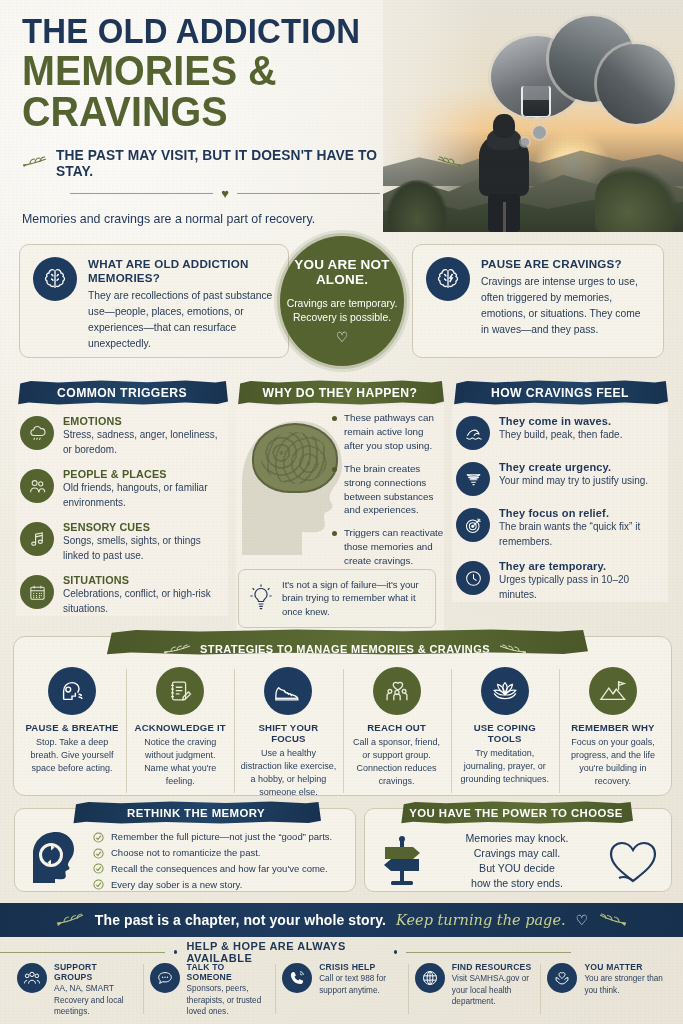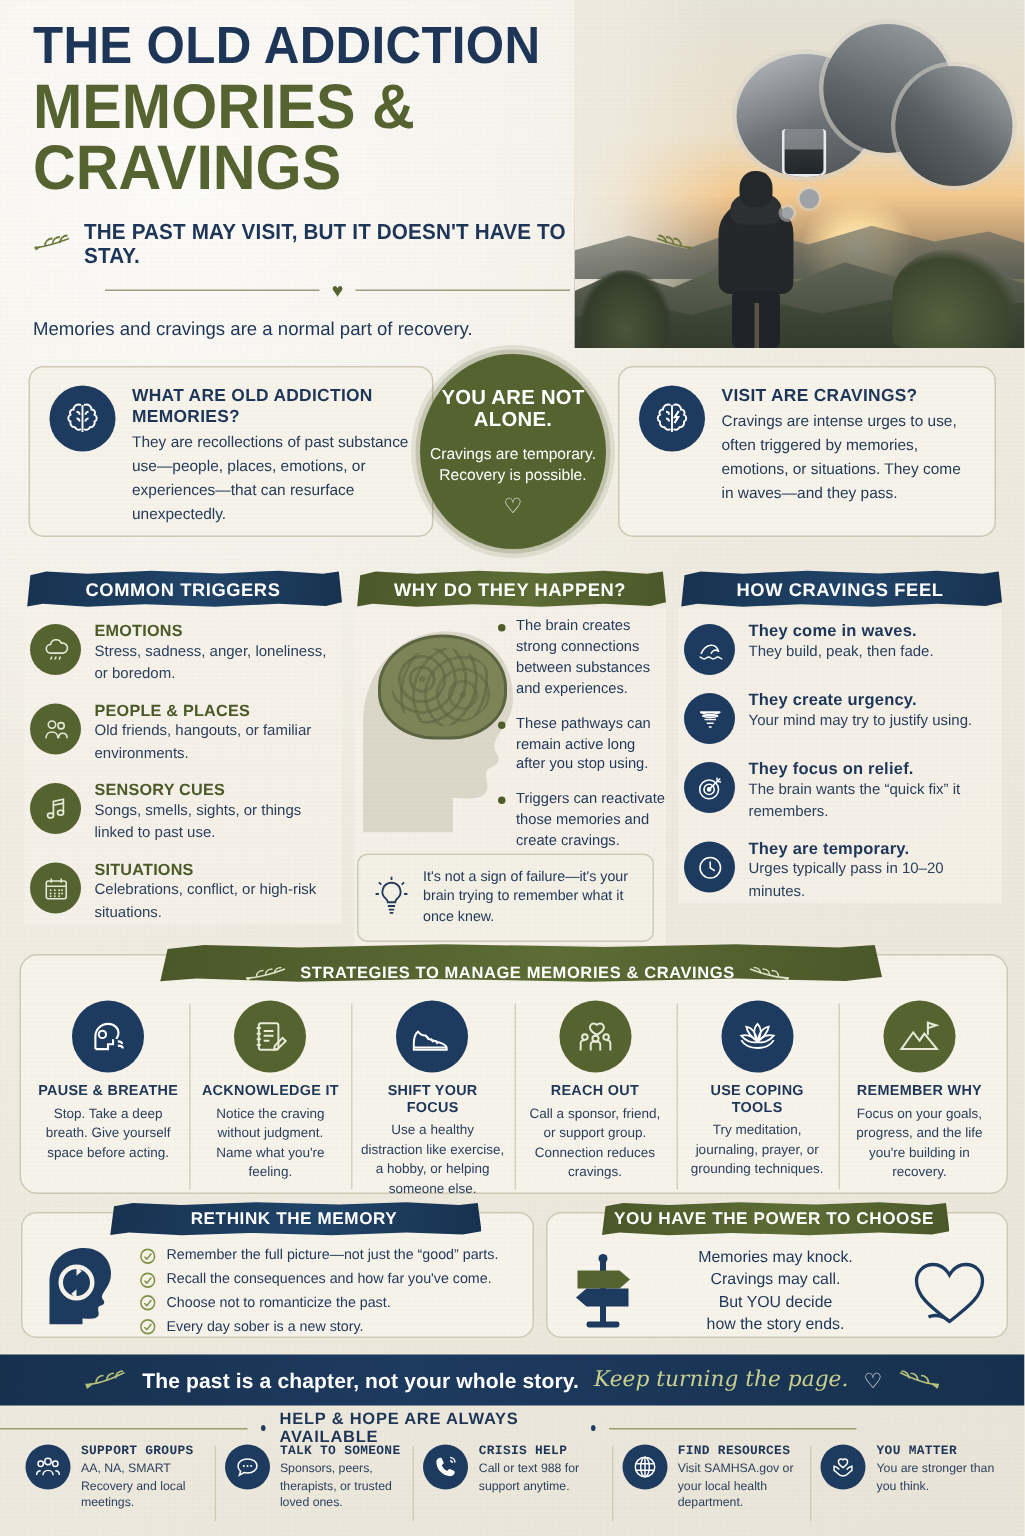--- a/index.html
+++ b/index.html
@@ -166,21 +166,21 @@
 
   
   .fhead{position:absolute;top:940px;left:0;width:571px;display:flex;align-items:center;justify-content:center;gap:9px;}
   .fhead i{display:block;height:1px;width:190px;background:#98a06f;}
   .fhead b{font-size:11px;letter-spacing:.5px;color:#1d3557;font-weight:700;}
   .fhead u.d{width:4px;height:4px;border-radius:50%;background:#1d3a5f;display:block;}
   .frow{position:absolute;top:962px;left:10px;width:663px;display:flex;}
   .fcell{flex:1;display:flex;gap:7px;padding:0 7px;position:relative;box-sizing:border-box;}
   .fcell + .fcell:before{content:"";position:absolute;left:0;top:2px;height:50px;width:1px;background:#d3cdba;}
   .fcell .ring{width:30px;height:30px;margin-top:1px;}
-  .fcell h5{margin:0 0 1px;font-size:8.6px;font-weight:700;letter-spacing:.2px;color:#1d3557;font-family:Liberation Mono, monospace;}
+  .fcell h5{margin:0 0 1px;font-size:8.6px;font-weight:700;letter-spacing:.2px;color:#1d3557;}
   .fcell p{margin:0;font-size:8.2px;line-height:1.42;color:#2a3f5c;}
 </style>
 </head>
 <body>
 
 <div class="page">
 
   <div class="hero">
     <div class="hero-photo">
       <div class="sun"></div>
@@ -274,21 +274,21 @@
       <div class="ring n" style="width:44px;height:44px;">
         <svg width="26" height="26" viewBox="0 0 26 26" fill="none" stroke="#fff" stroke-width="1.3">
           <path d="M13 4v18"></path>
           <path d="M12 4c-3-1-5 1-5 3 -2 0-3 2-2 3.5 -2 1-2 3.5 0 4.5 -.5 2 1 4 3 3.8 .6 1.6 2.6 2.2 4 1.2"></path>
           <path d="M14 4c3-1 5 1 5 3 2 0 3 2 2 3.5 2 1 2 3.5 0 4.5 .5 2-1 4-3 3.8-.6 1.6-2.6 2.2-4 1.2"></path>
           <path d="M9 8.5c1.2 0 2 .8 2 2M9 13c1.2 0 2 .8 2 2"></path>
           <path d="M17.5 8 l-2.6 4 h2.2 l-2.4 4" stroke-width="1.5"></path>
         </svg>
       </div>
       <div>
-        <h3>VISIT ARE CRAVINGS?</h3>
+        <h3>PAUSE ARE CRAVINGS?</h3>
         <p>Cravings are intense urges to use, often triggered by memories, emotions, or situations. They come in waves—and they pass.</p>
       </div>
     </div>
   </div>
 
   <div class="cols">
 
     <div class="col c1">
       <div class="banner n">COMMON TRIGGERS</div>
       <div class="colbody">
@@ -355,25 +355,25 @@
       <div class="colbody why">
         <div class="headprofile">
           <svg width="112" height="142" viewBox="0 0 112 142">
             <path d="M6 142 V70 C6 34 30 8 62 8 c30 0 44 22 44 44 0 16-10 22-12 30 -2 7 4 8 2 13 -2 4-8 3-8 8 0 6 2 8 0 12 -3 6-16 4-22 4 V142z" fill="#dcd8c9"></path>
           </svg>
           <div class="brain"></div>
         </div>
         <div class="bullets">
           <div class="bl">
               <span class="bdot"></span>
-            <p>The brain creates strong connections between substances and experiences.</p>
+            <p>These pathways can remain active long after you stop using.</p>
             </div>
           <div class="bl">
               <span class="bdot"></span>
-            <p>These pathways can remain active long after you stop using.</p>
+            <p>The brain creates strong connections between substances and experiences.</p>
             </div>
           <div class="bl">
               <span class="bdot"></span>
             <p>Triggers can reactivate those memories and create cravings.</p>
             </div>
         </div>
         <div class="tip">
           <span>
             <svg width="26" height="30" viewBox="0 0 26 30" fill="none" stroke="#23395a" stroke-width="1.2">
               <path d="M13 5.5a6 6 0 0 0-3.6 10.8c.8.6 1.1 1.3 1.1 2.2h5c0-.9.3-1.6 1.1-2.2A6 6 0 0 0 13 5.5z"></path>
@@ -578,30 +578,30 @@
             </span>
           <span class="t">Remember the full picture—not just the “good” parts.</span>
         </div>
         <div class="chk">
           <span>
               <svg width="11" height="11" viewBox="0 0 12 12" fill="none" stroke="#7d9147" stroke-width="1.1">
                 <circle cx="6" cy="6" r="5"></circle>
                 <path d="M3.6 6.3l1.8 1.8L8.6 4"></path>
               </svg>
             </span>
-          <span class="t">Recall the consequences and how far you've come.</span>
+          <span class="t">Choose not to romanticize the past.</span>
         </div>
         <div class="chk">
           <span>
               <svg width="11" height="11" viewBox="0 0 12 12" fill="none" stroke="#7d9147" stroke-width="1.1">
                 <circle cx="6" cy="6" r="5"></circle>
                 <path d="M3.6 6.3l1.8 1.8L8.6 4"></path>
               </svg>
             </span>
-          <span class="t">Choose not to romanticize the past.</span>
+          <span class="t">Recall the consequences and how far you've come.</span>
         </div>
         <div class="chk">
           <span>
               <svg width="11" height="11" viewBox="0 0 12 12" fill="none" stroke="#7d9147" stroke-width="1.1">
                 <circle cx="6" cy="6" r="5"></circle>
                 <path d="M3.6 6.3l1.8 1.8L8.6 4"></path>
               </svg>
             </span>
           <span class="t">Every day sober is a new story.</span>
         </div>

